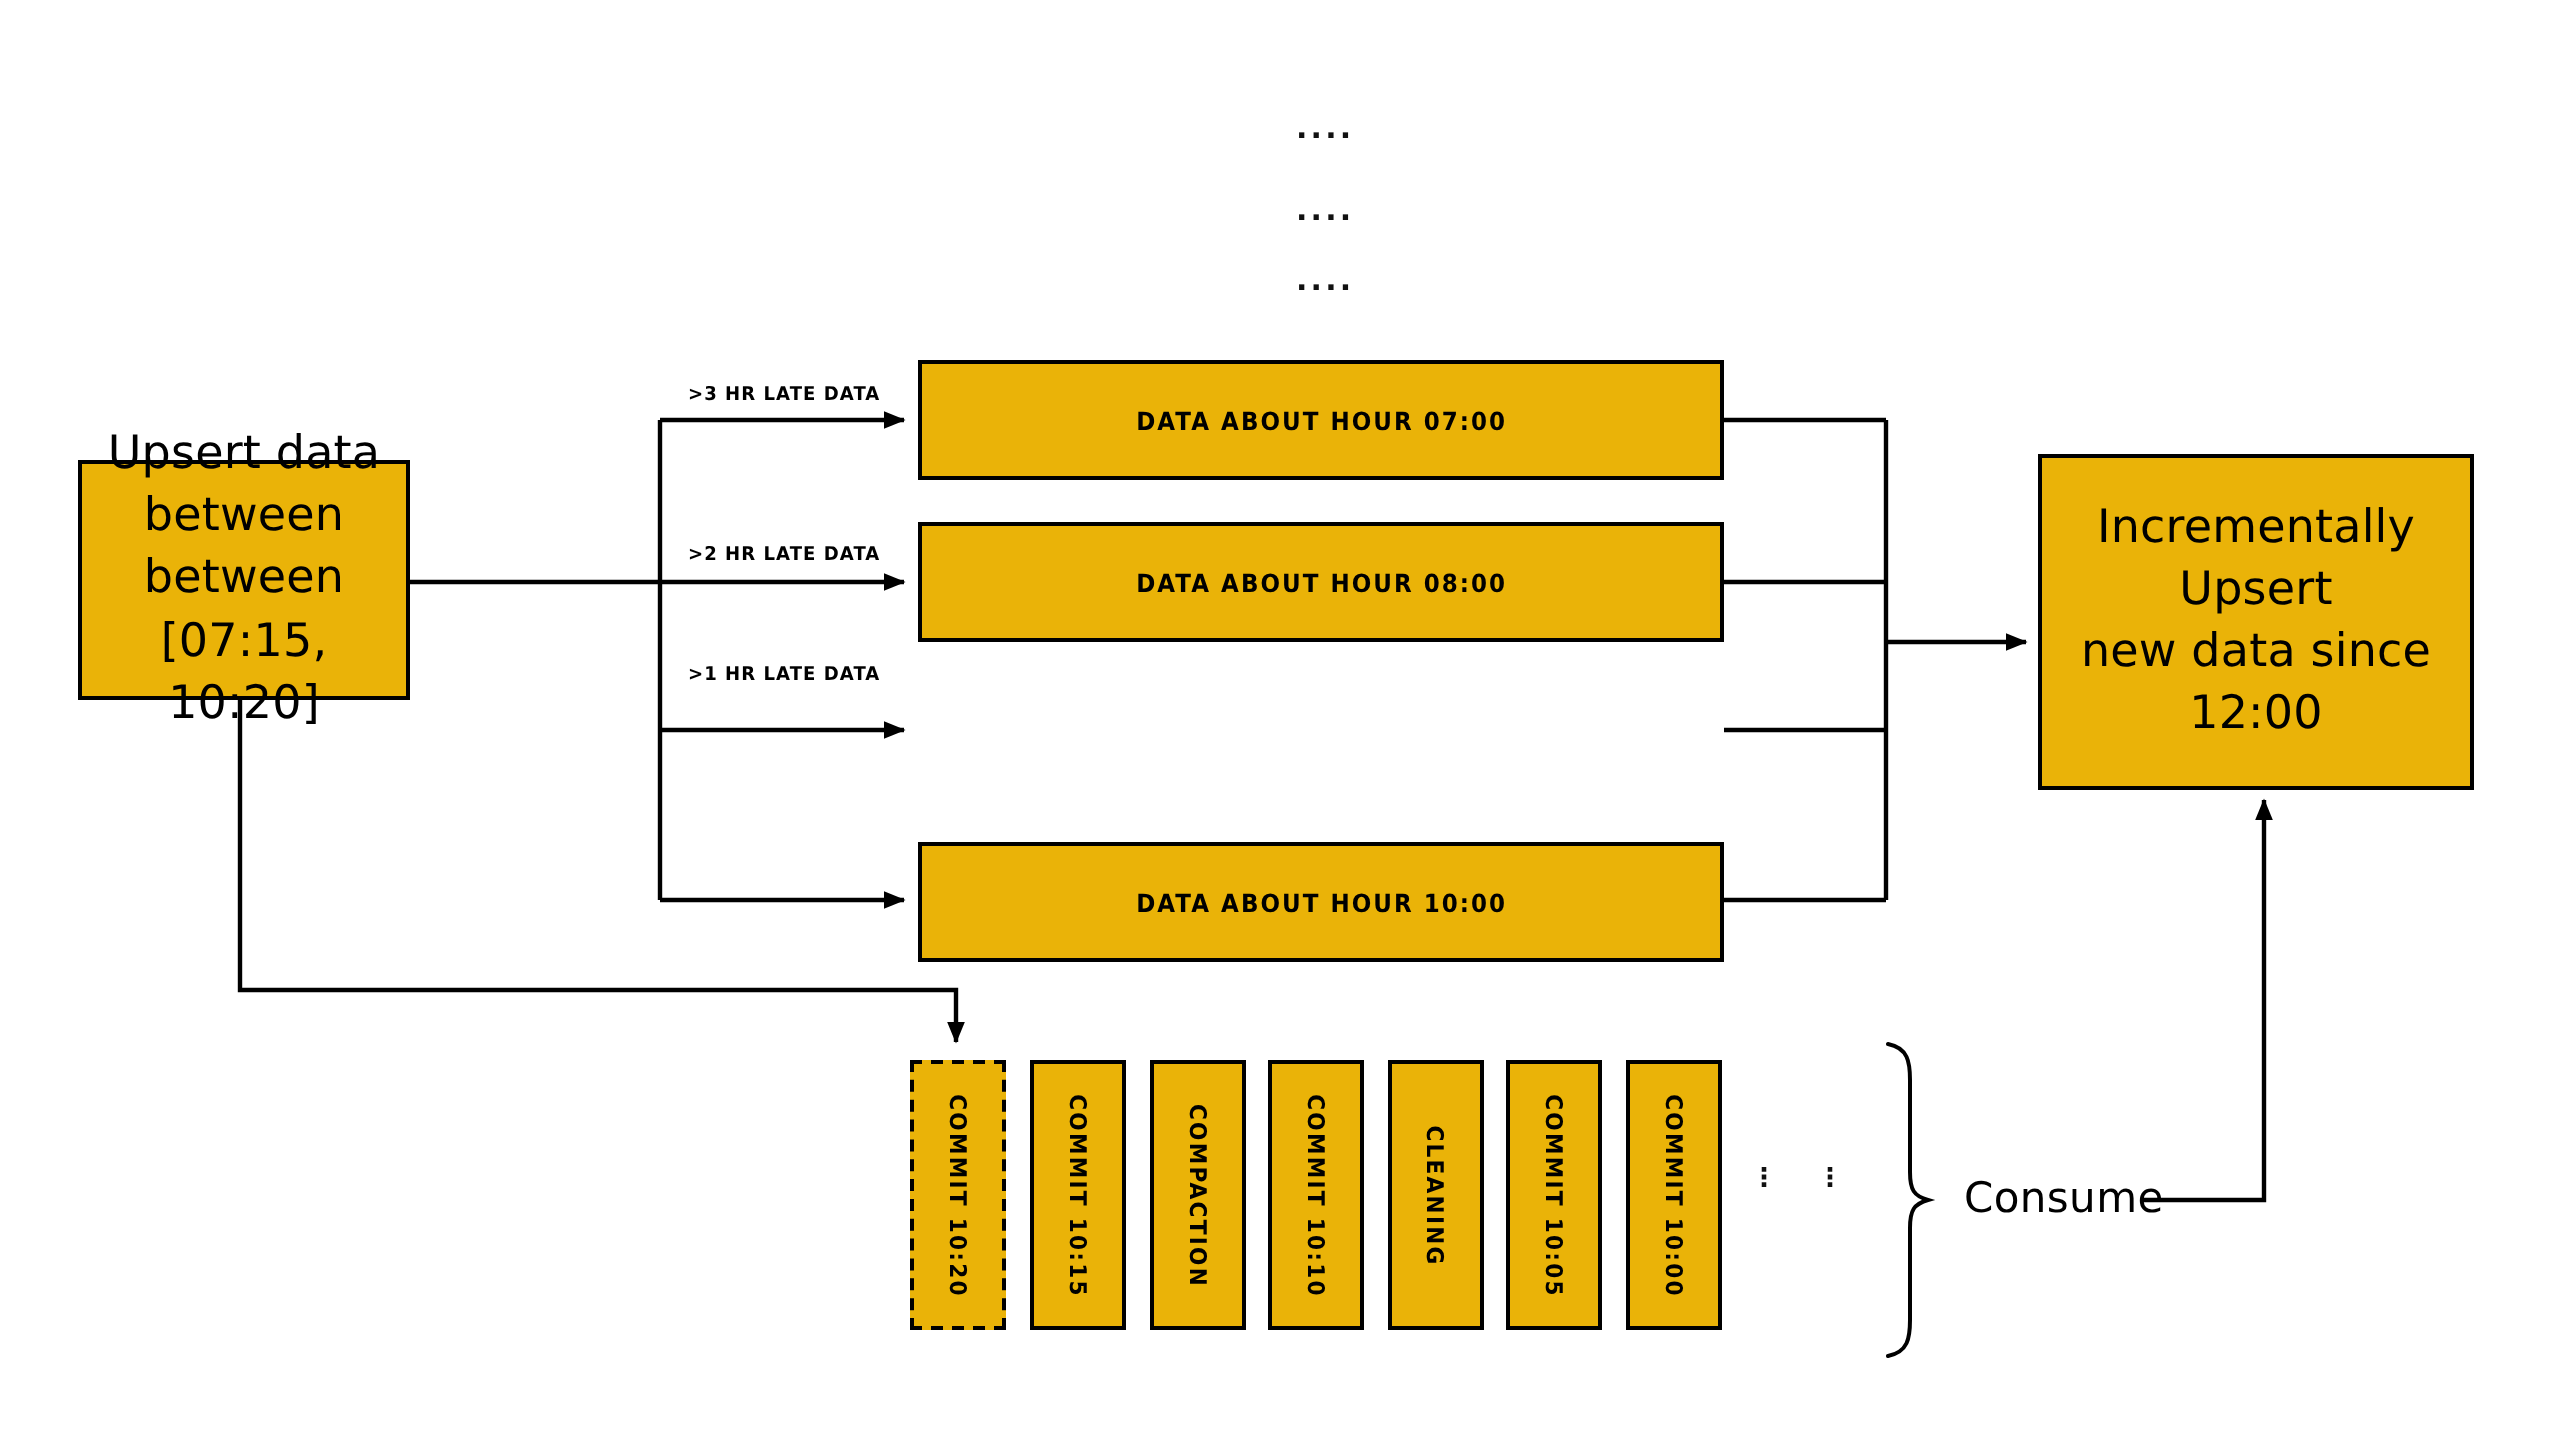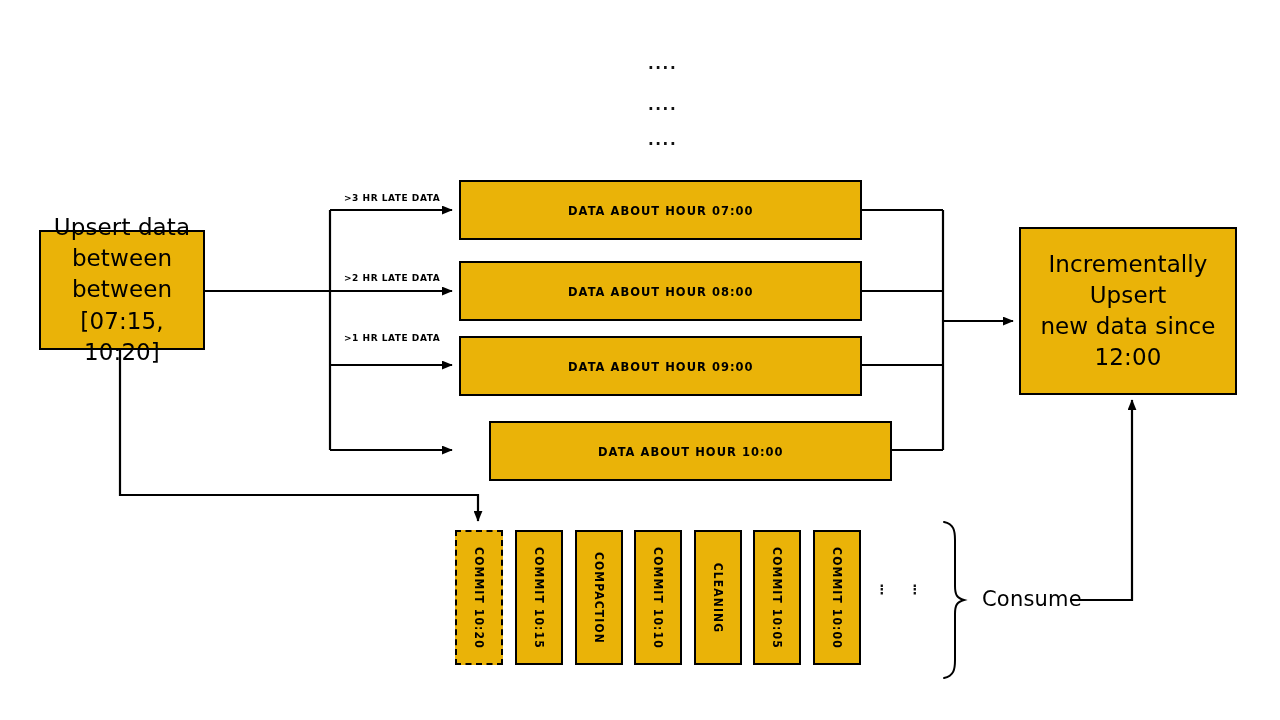--- a/index.html
+++ b/index.html
@@ -97,24 +97,21 @@
   <div class="edge-label" style="left:344px;top:192px;">&gt;3 HR LATE DATA</div>
   <div class="edge-label" style="left:344px;top:272px;">&gt;2 HR LATE DATA</div>
   <div class="edge-label" style="left:344px;top:332px;">&gt;1 HR LATE DATA</div>
 
   <div class="node" style="left:459px;top:180px;width:403px;height:60px;">
     <span class="caps">DATA ABOUT HOUR 07:00</span>
   </div>
   <div class="node" style="left:459px;top:261px;width:403px;height:60px;">
     <span class="caps">DATA ABOUT HOUR 08:00</span>
   </div>
-  <div class="node" style="left:459px;top:336px;width:403px;height:60px;">
-    <span class="caps">DATA ABOUT HOUR 09:00</span>
-  </div>
-  <div class="node" style="left:459px;top:421px;width:403px;height:60px;margin-left:30px;">
+  <div class="node" style="left:459px;top:421px;width:403px;height:60px;">
     <span class="caps">DATA ABOUT HOUR 10:00</span>
   </div>
 
   <div class="node" style="left:1019px;top:227px;width:218px;height:168px;">
     <div class="plain-text hand">
       <div>Incrementally Upsert</div>
       <div>new data since 12:00</div>
     </div>
   </div>
 

